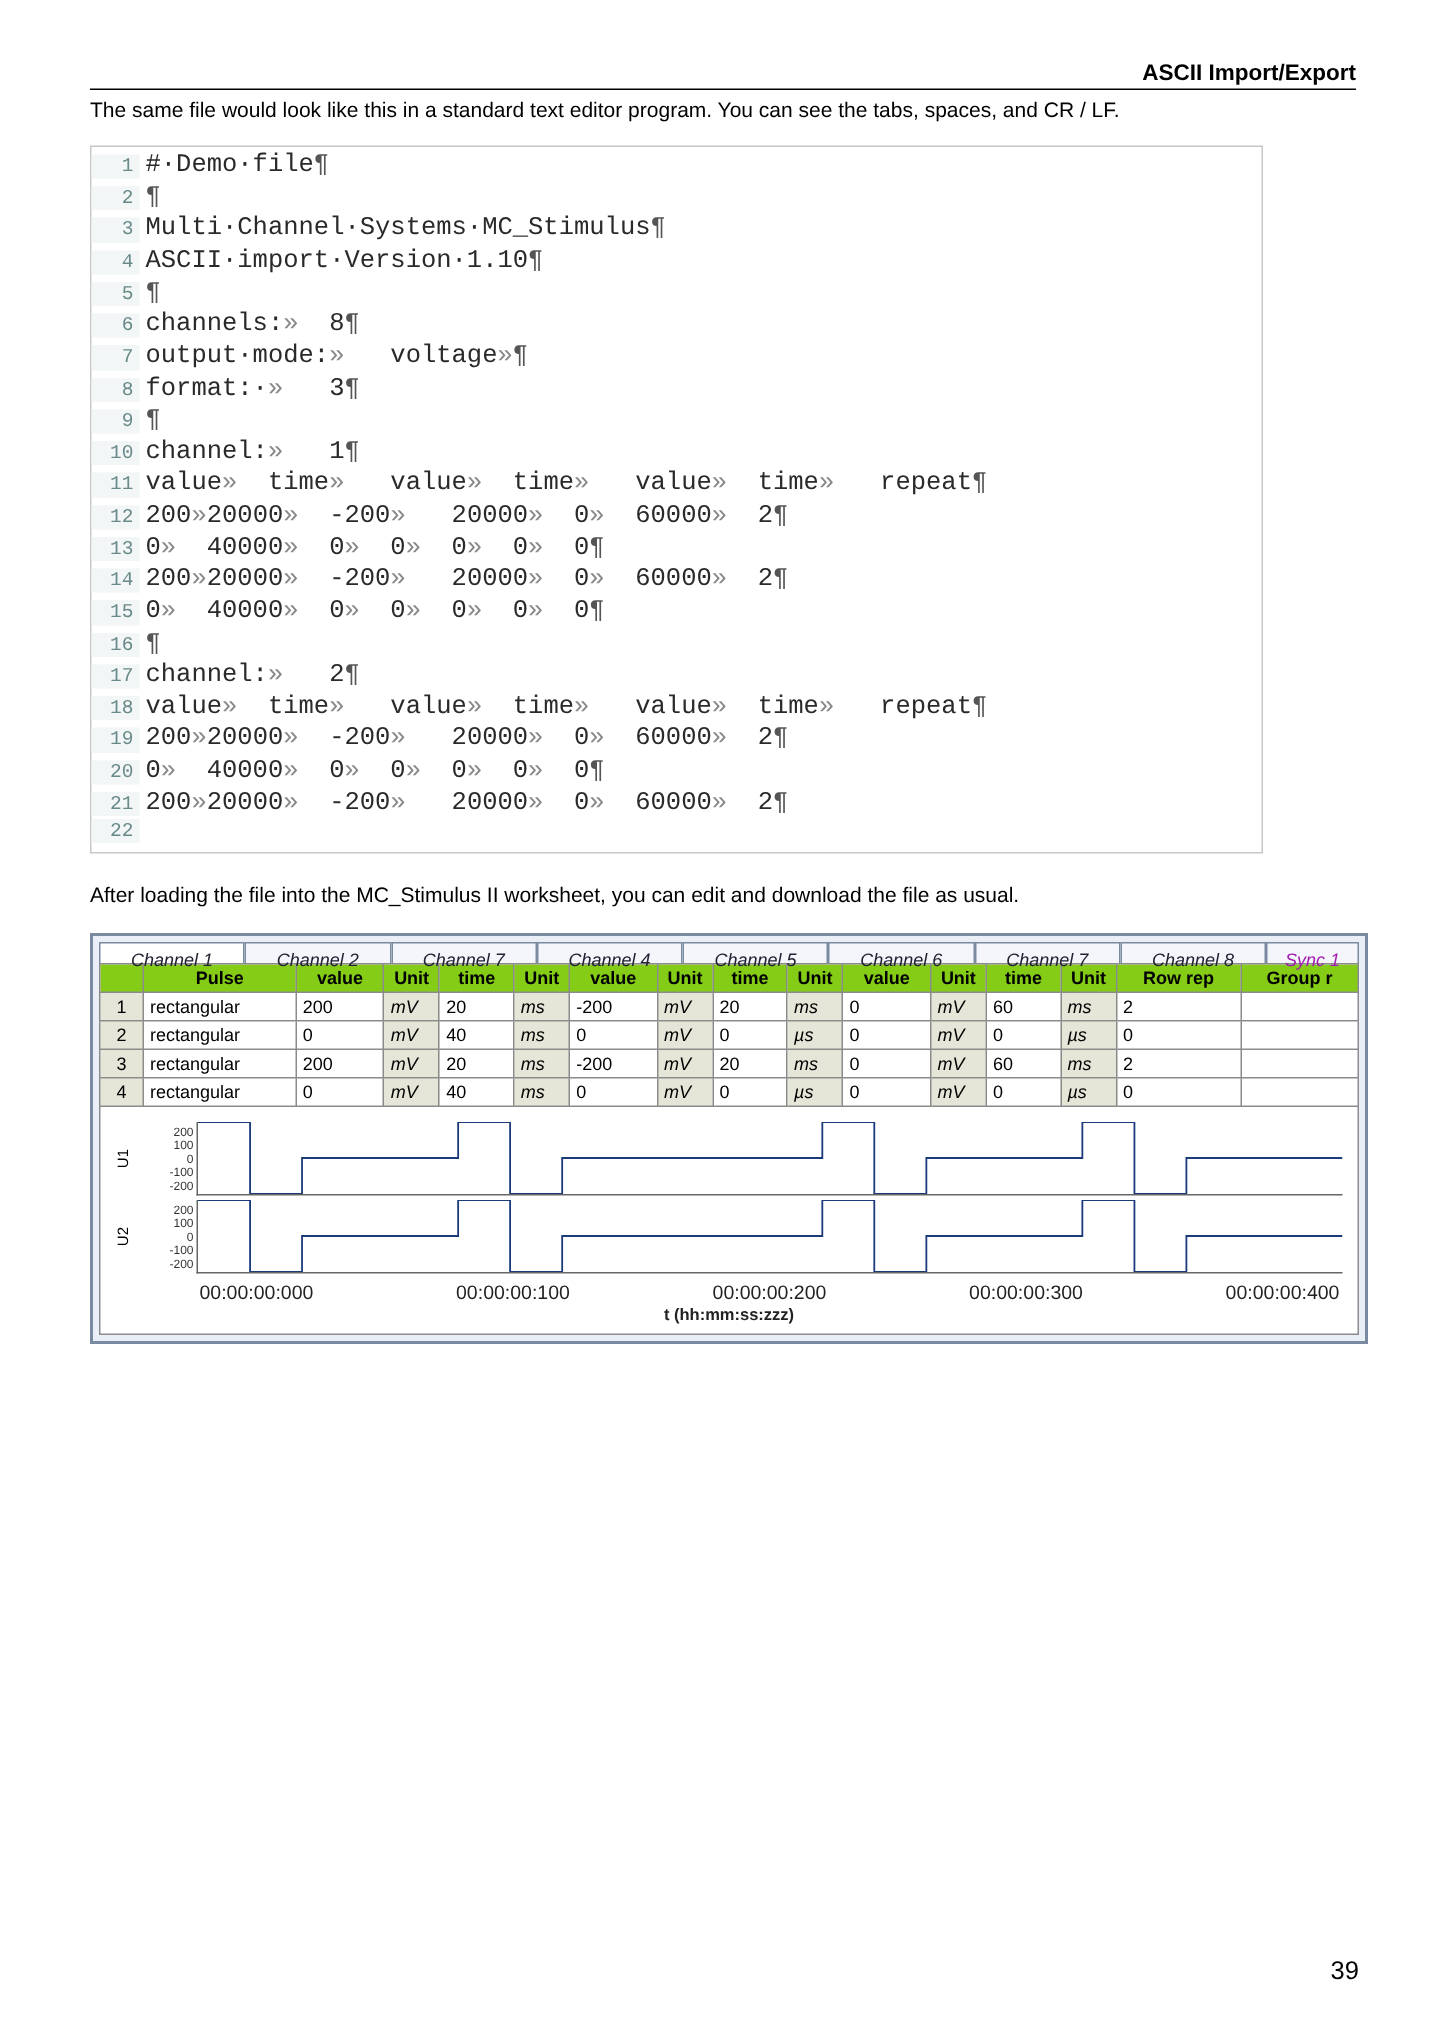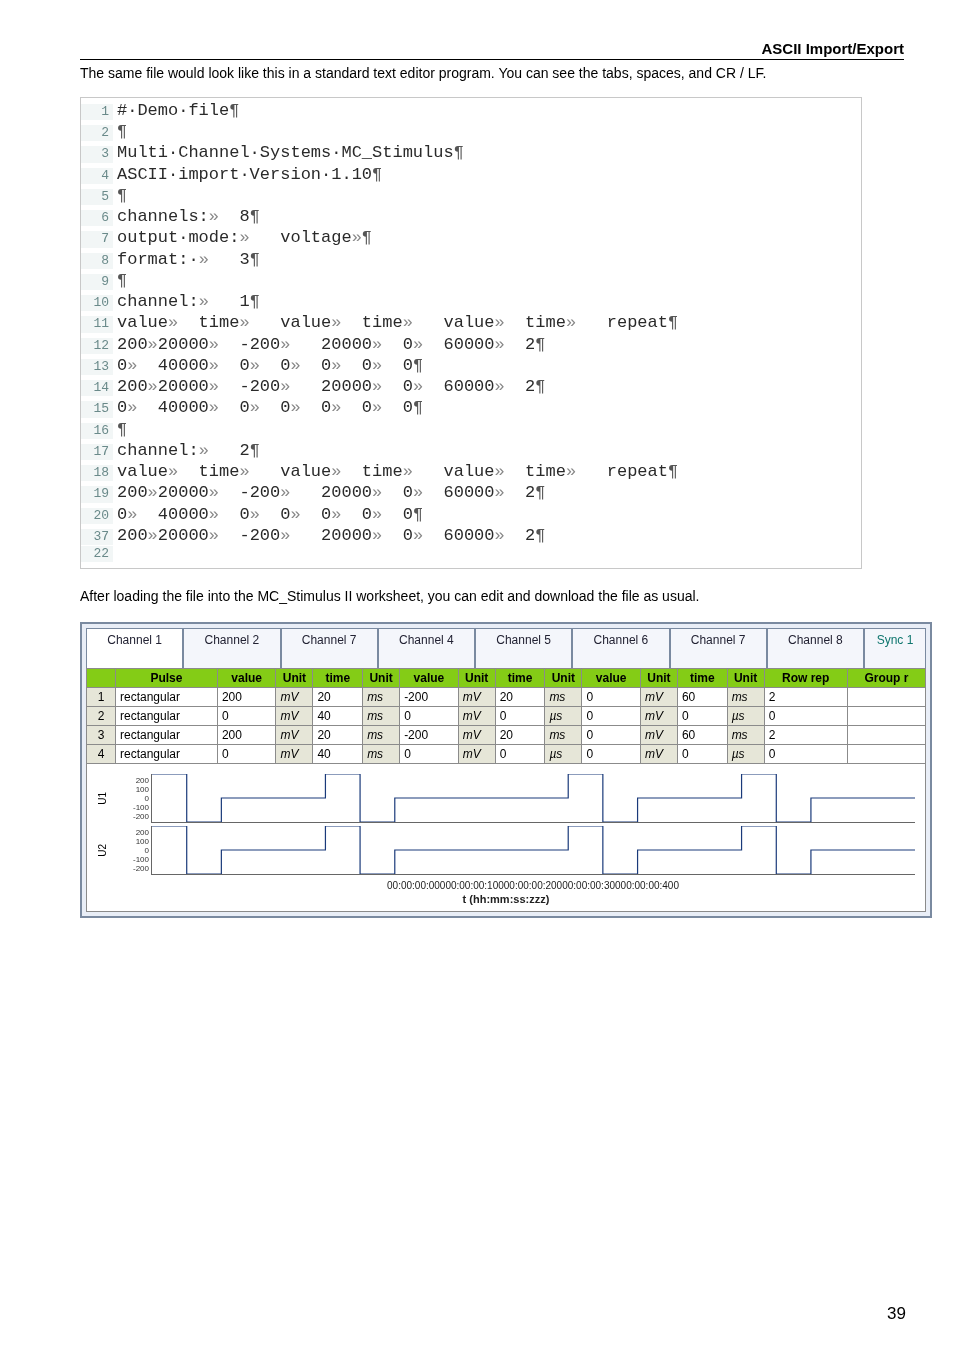--- a/index.html
+++ b/index.html
@@ -6,21 +6,21 @@
     margin: 0;
     padding: 0;
     background: #fff;
     font-family: Verdana, Geneva, sans-serif;
     color: #000;
   }
   .page {
     width: 954px;
     min-height: 1350px;
     box-sizing: border-box;
-    padding: 40px 50px 30px 80px;
+    padding: 40px 50px 30px 60px;
     position: relative;
   }
   .running-head {
     text-align: right;
     font-weight: 700;
     font-size: 15px;
     border-bottom: 1px solid #000;
     padding-bottom: 2px;
     margin-bottom: 4px;
   }
@@ -67,39 +67,40 @@
 
   
   .ws-frame {
     border: 2px solid #7a8aa0;
     background: #e9eef7;
     padding: 4px;
     width: 840px;
   }
   .tabs {
     display: flex;
-    height: 40px;
+    height: 14px;
+    font-style: italic;
   }
   .tab-hdr {
     flex: 1;
     border: 1px solid #7a8aa0;
     border-bottom: none;
     background: #f4f6fb;
     font-size: 12px;
     text-align: center;
     line-height: 22px;
     color: #223;
   }
   .tab-hdr.active {
     background: #fff;
     font-weight: 400;
   }
   .tab-hdr.sync {
     flex: 0 0 60px;
-    color: #0f766e;
+    color: #a21caf;
   }
 
   .grid {
     border-collapse: collapse;
     width: 100%;
     background: #fff;
     font-size: 12px;
   }
   .grid th, .grid td {
     border: 1px solid #8b8b8b;
@@ -155,23 +156,23 @@
     flex: 1;
     height: 48px;
     position: relative;
     border-left: 1px solid #666;
     border-bottom: 1px solid #666;
   }
   .trace svg { position: absolute; inset: 0; width: 100%; height: 100%; }
   .xaxis {
     display: flex;
     margin-left: 54px;
-    font-size: 10px;
+    font-size: 13px;
     color: #222;
-    justify-content: center;
+    justify-content: space-between;
     padding: 4px 2px 0 2px;
   }
   .xaxis-caption {
     text-align: center;
     font-size: 11px;
     margin-top: 2px;
     color: #222;
     font-weight: bold;
   }
 
@@ -206,21 +207,21 @@
       <div class="ln"><span class="num">11</span><span class="plc">value<span class="tab">»</span>  time<span class="tab">»</span>   value<span class="tab">»</span>  time<span class="tab">»</span>   value<span class="tab">»</span>  time<span class="tab">»</span>   repeat<span class="para">¶</span></span></div>
       <div class="ln"><span class="num">12</span><span class="plc">200<span class="tab">»</span>20000<span class="tab">»</span>  -200<span class="tab">»</span>   20000<span class="tab">»</span>  0<span class="tab">»</span>  60000<span class="tab">»</span>  2<span class="para">¶</span></span></div>
       <div class="ln"><span class="num">13</span><span class="plc">0<span class="tab">»</span>  40000<span class="tab">»</span>  0<span class="tab">»</span>  0<span class="tab">»</span>  0<span class="tab">»</span>  0<span class="tab">»</span>  0<span class="para">¶</span></span></div>
       <div class="ln"><span class="num">14</span><span class="plc">200<span class="tab">»</span>20000<span class="tab">»</span>  -200<span class="tab">»</span>   20000<span class="tab">»</span>  0<span class="tab">»</span>  60000<span class="tab">»</span>  2<span class="para">¶</span></span></div>
       <div class="ln"><span class="num">15</span><span class="plc">0<span class="tab">»</span>  40000<span class="tab">»</span>  0<span class="tab">»</span>  0<span class="tab">»</span>  0<span class="tab">»</span>  0<span class="tab">»</span>  0<span class="para">¶</span></span></div>
       <div class="ln"><span class="num">16</span><span class="plc"><span class="para">¶</span></span></div>
       <div class="ln"><span class="num">17</span><span class="plc">channel:<span class="tab">»</span>   2<span class="para">¶</span></span></div>
       <div class="ln"><span class="num">18</span><span class="plc">value<span class="tab">»</span>  time<span class="tab">»</span>   value<span class="tab">»</span>  time<span class="tab">»</span>   value<span class="tab">»</span>  time<span class="tab">»</span>   repeat<span class="para">¶</span></span></div>
       <div class="ln"><span class="num">19</span><span class="plc">200<span class="tab">»</span>20000<span class="tab">»</span>  -200<span class="tab">»</span>   20000<span class="tab">»</span>  0<span class="tab">»</span>  60000<span class="tab">»</span>  2<span class="para">¶</span></span></div>
       <div class="ln"><span class="num">20</span><span class="plc">0<span class="tab">»</span>  40000<span class="tab">»</span>  0<span class="tab">»</span>  0<span class="tab">»</span>  0<span class="tab">»</span>  0<span class="tab">»</span>  0<span class="para">¶</span></span></div>
-      <div class="ln"><span class="num">37</span><span class="plc">200<span class="tab">»</span>20000<span class="tab">»</span>  -200<span class="tab">»</span>   20000<span class="tab">»</span>  0<span class="tab">»</span>  60000<span class="tab">»</span>  2<span class="para">¶</span></span></div>
+      <div class="ln"><span class="num">21</span><span class="plc">200<span class="tab">»</span>20000<span class="tab">»</span>  -200<span class="tab">»</span>   20000<span class="tab">»</span>  0<span class="tab">»</span>  60000<span class="tab">»</span>  2<span class="para">¶</span></span></div>
       <div class="ln"><span class="num">22</span></div>
     </div>
 
   <div class="after-editor">After loading the file into the MC_Stimulus II worksheet, you can edit and download the file as usual.</div>
 
   <div class="ws-frame">
     <div class="tabs" id="ws-tabs">
         <div class="tab-hdr active">Channel 1</div>
         <div class="tab-hdr">Channel 2</div>
         <div class="tab-hdr">Channel 7</div>

